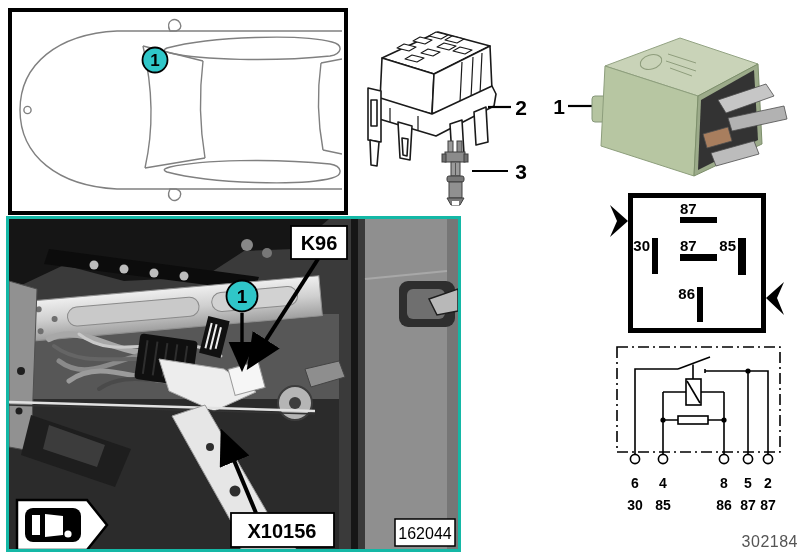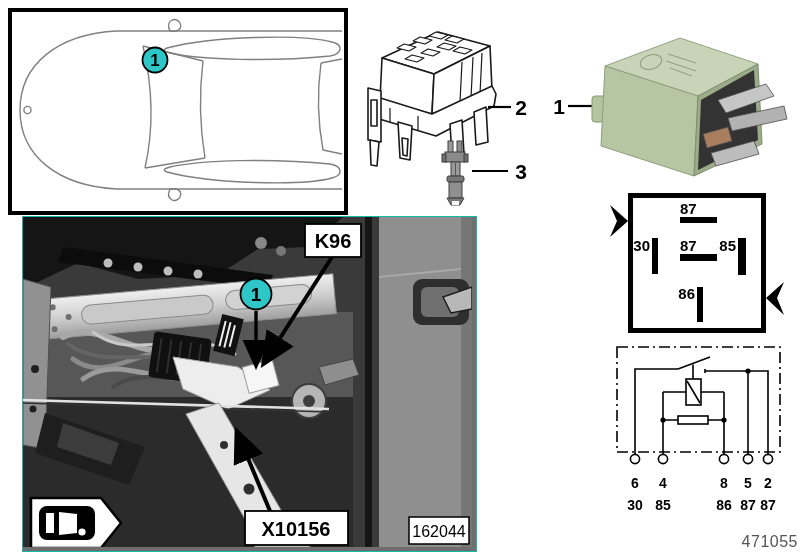--- a/index.html
+++ b/index.html
@@ -1,20 +1,20 @@
 <!DOCTYPE html>
 <html><head>
 <meta charset="utf-8">
 <style>
   html,body{margin:0;padding:0;background:#fff;}
   .canvas{position:relative;width:800px;height:560px;background:#ffffff;overflow:hidden;
           font-family:"Liberation Sans", sans-serif;}
   .abs{position:absolute;}
   .car-box{left:8px;top:8px;width:340px;height:207px;border:4px solid #000;box-sizing:border-box;background:#fff;}
-  .photo-box{left:22px;top:216px;width:455px;height:336px;border:1px solid #14b8a6;box-sizing:border-box;background:#6e6e6e;overflow:hidden;}
+  .photo-box{left:6px;top:216px;width:455px;height:336px;border:3px solid #14b8a6;box-sizing:border-box;background:#6e6e6e;overflow:hidden;}
   .doc-number{left:718px;top:533px;width:80px;text-align:right;font-size:16px;color:#555;letter-spacing:.5px;}
   svg text{font-family:"Liberation Sans", sans-serif;}
   .callout-txt{font-weight:bold;font-size:17px;fill:#000;}
   .part-num{font-weight:bold;font-size:21px;fill:#000;}
   .pin-lbl{font-weight:bold;font-size:15px;fill:#000;}
   .sch-num{font-weight:600;font-size:14px;fill:#000;}
   .photo-lbl{font-weight:bold;font-size:20px;fill:#000;}
 </style>
 </head>
 <body>
@@ -298,15 +298,15 @@
       <g>
         <polygon points="8,281 78,281 98,306 78,331 8,331" fill="#fff" stroke="#000" stroke-width="2.5"></polygon>
         <rect x="16" y="289" width="56" height="34" rx="8" fill="#000"></rect>
         <rect x="23" y="296" width="8" height="20" fill="#fff"></rect>
         <polygon points="36,295 54,297 54,316 36,318" fill="#fff"></polygon>
         <circle cx="59" cy="315" r="3.6" fill="#fff"></circle>
       </g>
     </svg>
   </div>
 
-  <div class="abs doc-number">471055</div>
+  <div class="abs doc-number">302184</div>
 
 </div>
 
 </body></html>

